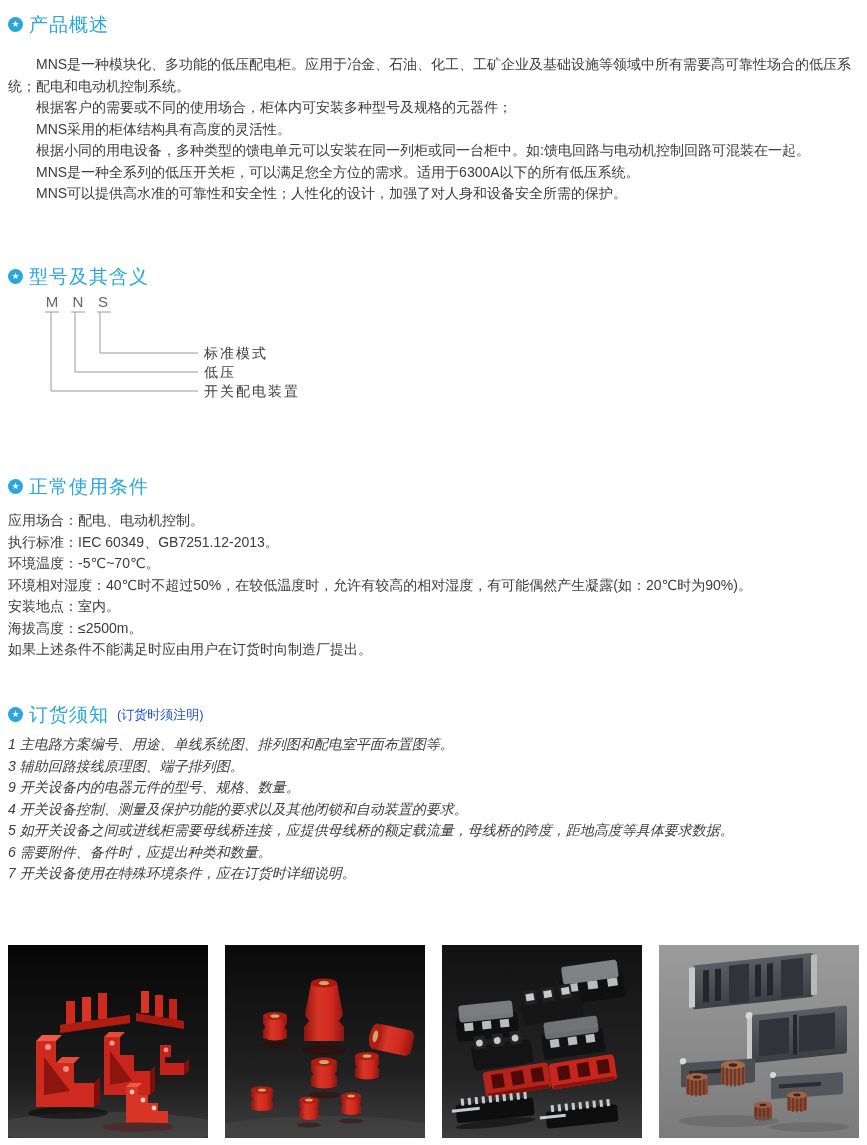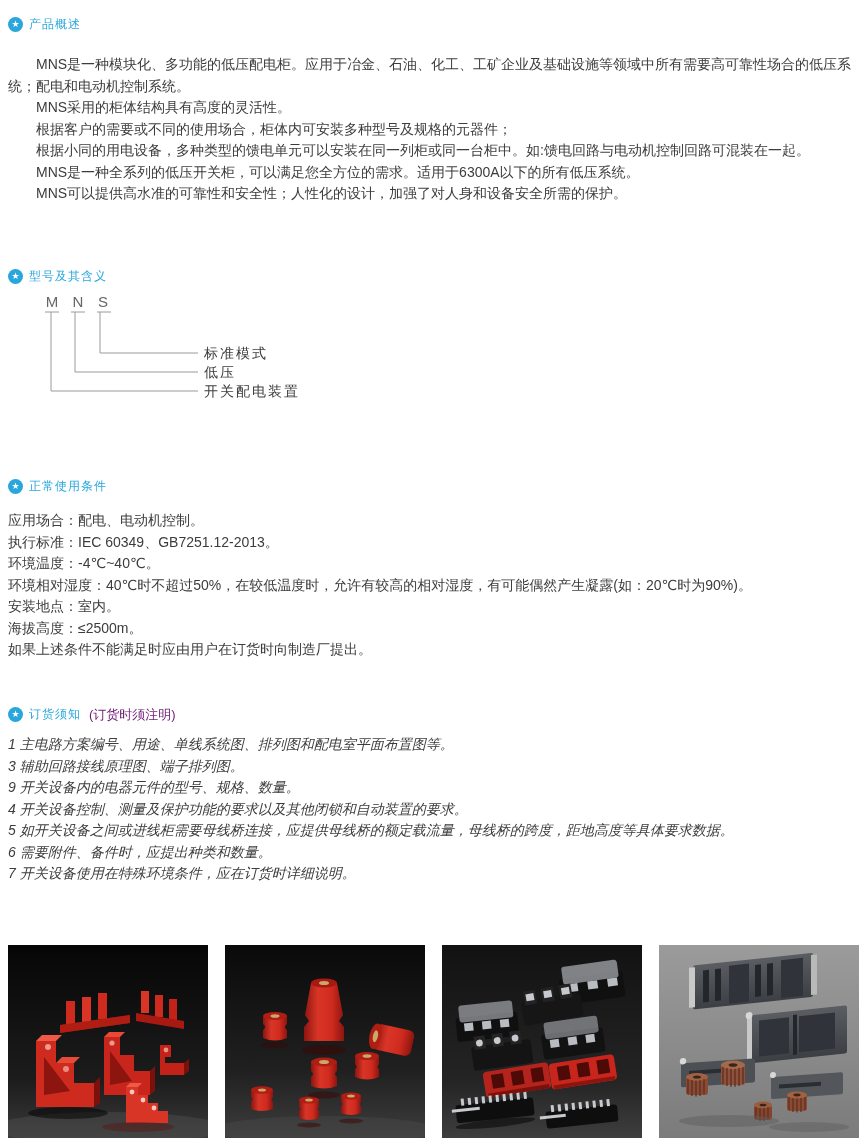--- a/index.html
+++ b/index.html
@@ -8,22 +8,22 @@
     font-family:"Liberation Sans","DejaVu Sans",sans-serif;
     color:#3c3c3c;overflow:hidden;
   }
   .section{position:absolute;left:8px;right:7px;}
   .sec-head{display:flex;align-items:center;gap:6px;height:21px;}
   .star-badge{
     width:15px;height:15px;border-radius:50%;background:#29a7dd;color:#ffffff;
     display:inline-flex;align-items:center;justify-content:center;
     font-size:9px;line-height:1;flex:0 0 auto;
   }
-  .sec-title{color:#29a7dd;font-size:12px;letter-spacing:1px;}
-  .sec-subtitle{color:#701a75;font-size:13px;margin-left:2px;}
+  .sec-title{color:#29a7dd;font-size:19px;letter-spacing:1px;}
+  .sec-subtitle{color:#1d4ed8;font-size:13px;margin-left:2px;}
   .body-text p{margin:0;font-size:14px;line-height:21.5px;}
   .indent p{text-indent:2em;}
   #sec-overview .body-text{margin-top:19px;}
   #sec-conditions .body-text{margin-top:13px;}
   #sec-ordering .body-text{margin-top:9px;font-style:italic;}
   .diagram{display:block;margin-top:2px;}
   .dia-letter{fill:#666;font-size:15px;font-family:"Liberation Sans","DejaVu Sans",sans-serif;}
   .dia-label{fill:#3c3c3c;font-size:14px;letter-spacing:2px;font-family:"Liberation Sans","DejaVu Sans",sans-serif;}
   .dia-line{stroke:#9a9a9a;stroke-width:1;fill:none;}
   #gallery{position:absolute;top:945px;left:8px;display:flex;gap:17px;}
@@ -33,22 +33,22 @@
 </head>
 <body>
 
 <div class="section" id="sec-overview" style="top:14px;">
   <div class="sec-head">
     <span class="star-badge">★</span>
     <span class="sec-title">产品概述</span>
   </div>
   <div class="body-text indent">
     <p>MNS是一种模块化、多功能的低压配电柜。应用于冶金、石油、化工、工矿企业及基础设施等领域中所有需要高可靠性场合的低压系统；配电和电动机控制系统。</p>
+    <p>根据客户的需要或不同的使用场合，柜体内可安装多种型号及规格的元器件；</p>
     <p>MNS采用的柜体结构具有高度的灵活性。</p>
-    <p>根据客户的需要或不同的使用场合，柜体内可安装多种型号及规格的元器件；</p>
     <p>根据小同的用电设备，多种类型的馈电单元可以安装在同一列柜或同一台柜中。如:馈电回路与电动机控制回路可混装在一起。</p>
     <p>MNS是一种全系列的低压开关柜，可以满足您全方位的需求。适用于6300A以下的所有低压系统。</p>
     <p>MNS可以提供高水准的可靠性和安全性；人性化的设计，加强了对人身和设备安全所需的保护。</p>
   </div>
 </div>
 
 <div class="section" id="sec-model" style="top:266px;">
   <div class="sec-head">
     <span class="star-badge">★</span>
     <span class="sec-title">型号及其含义</span>
@@ -74,21 +74,21 @@
 </div>
 
 <div class="section" id="sec-conditions" style="top:476px;">
   <div class="sec-head">
     <span class="star-badge">★</span>
     <span class="sec-title">正常使用条件</span>
   </div>
   <div class="body-text">
     <p>应用场合：配电、电动机控制。</p>
     <p>执行标准：IEC 60349、GB7251.12-2013。</p>
-    <p>环境温度：-4℃~40℃。</p>
+    <p>环境温度：-5℃~70℃。</p>
     <p>环境相对湿度：40℃时不超过50%，在较低温度时，允许有较高的相对湿度，有可能偶然产生凝露(如：20℃时为90%)。</p>
     <p>安装地点：室内。</p>
     <p>海拔高度：≤2500m。</p>
     <p>如果上述条件不能满足时应由用户在订货时向制造厂提出。</p>
   </div>
 </div>
 
 <div class="section" id="sec-ordering" style="top:704px;">
   <div class="sec-head">
     <span class="star-badge">★</span>

